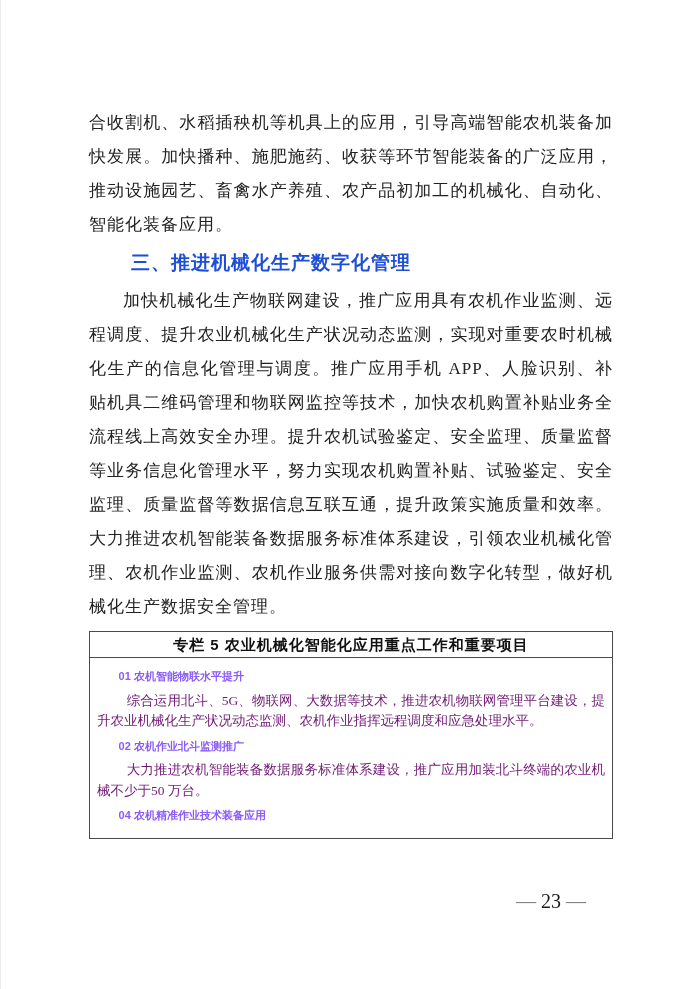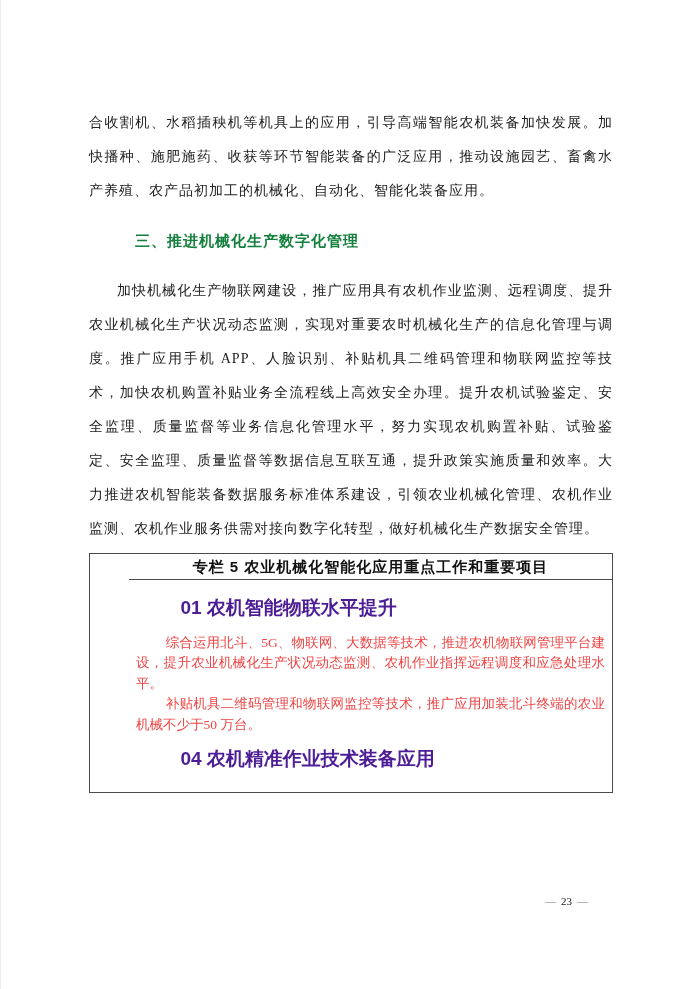--- a/index.html
+++ b/index.html
@@ -19,85 +19,84 @@
     color: #1f1f1f;
   }
   .content {
     position: absolute;
     left: 88px;
     top: 106px;
     width: 524px;
   }
   .body-par {
     margin: 0;
-    font-size: 14px;
+    font-size: 17px;
     line-height: 34px;
     letter-spacing: 1px;
     text-align: justify;
     text-justify: inter-character;
     color: #222222;
   }
   .body-par.indented {
     text-indent: 2em;
   }
   .section-heading {
-    margin: 16px;
+    margin: 4px;
     font-family: "Liberation Sans", "DejaVu Sans", sans-serif;
     font-weight: 700;
-    font-size: 15px;
+    font-size: 19px;
     line-height: 34px;
     letter-spacing: 1px;
     text-indent: 2em;
-    color: #15803d;
+    color: #1d4ed8;
   }
   .column-box {
     margin-top: 7px;
     border: 1px solid #4a4a4a;
     background: #ffffff;
-    padding-left: 39px;
   }
   .column-box-title {
     font-family: "Liberation Sans", "DejaVu Sans", sans-serif;
     font-weight: 700;
     font-size: 15px;
     line-height: 25px;
     text-align: center;
     letter-spacing: 1px;
     color: #111111;
     border-bottom: 1px solid #4a4a4a;
   }
   .column-box-body {
     padding: 4px 7px 8px 7px;
   }
   .box-item-heading {
-    margin: 14px;
+    margin: 4px;
     font-family: "Liberation Sans", "DejaVu Sans", sans-serif;
     font-weight: 700;
-    font-size: 19px;
+    font-size: 11px;
     line-height: 20.5px;
     text-indent: 1.6em;
-    color: #4c1d95;
+    color: #8b5cf6;
   }
   .box-item-body {
     margin: 0;
     font-size: 13.5px;
     line-height: 20.5px;
     text-indent: 2.2em;
     text-align: justify;
     text-justify: inter-character;
-    color: #ef4444;
+    color: #701a75;
   }
   .page-footer {
     position: absolute;
     top: 890px;
-    left: 539px;
+    left: 500px;
     width: 90px;
-    font-size: 11px;
+    font-size: 20px;
     line-height: 22px;
-    text-align: left;
+    text-align: right;
     white-space: nowrap;
   }
   .footer-dash {
     color: #7d7d7d;
     padding: 0 5px;
   }
   .footer-number {
     color: #1a1a1a;
   }
 </style>
@@ -113,21 +112,22 @@
 
     <p class="body-par indented">加快机械化生产物联网建设，推广应用具有农机作业监测、远程调度、提升农业机械化生产状况动态监测，实现对重要农时机械化生产的信息化管理与调度。推广应用手机 APP、人脸识别、补贴机具二维码管理和物联网监控等技术，加快农机购置补贴业务全流程线上高效安全办理。提升农机试验鉴定、安全监理、质量监督等业务信息化管理水平，努力实现农机购置补贴、试验鉴定、安全监理、质量监督等数据信息互联互通，提升政策实施质量和效率。大力推进农机智能装备数据服务标准体系建设，引领农业机械化管理、农机作业监测、农机作业服务供需对接向数字化转型，做好机械化生产数据安全管理。</p>
 
     <div class="column-box">
       <div class="column-box-title">专栏 5 农业机械化智能化应用重点工作和重要项目</div>
       <div class="column-box-body">
 
         <p class="box-item-heading">01 农机智能物联水平提升</p>
         <p class="box-item-body">综合运用北斗、5G、物联网、大数据等技术，推进农机物联网管理平台建设，提升农业机械化生产状况动态监测、农机作业指挥远程调度和应急处理水平。</p>
 
-        <p class="box-item-body">补贴机具二维码管理和物联网监控等技术，推广应用加装北斗终端的农业机械不少于50 万台。</p>
+        <p class="box-item-heading">02 农机作业北斗监测推广</p>
+        <p class="box-item-body">大力推进农机智能装备数据服务标准体系建设，推广应用加装北斗终端的农业机械不少于50 万台。</p>
 
         <p class="box-item-heading">04 农机精准作业技术装备应用</p>
 
       </div>
     </div>
   </div>
 
   <div class="page-footer">
     <span class="footer-dash">—</span><span class="footer-number">23</span><span class="footer-dash">—</span>
   </div>

